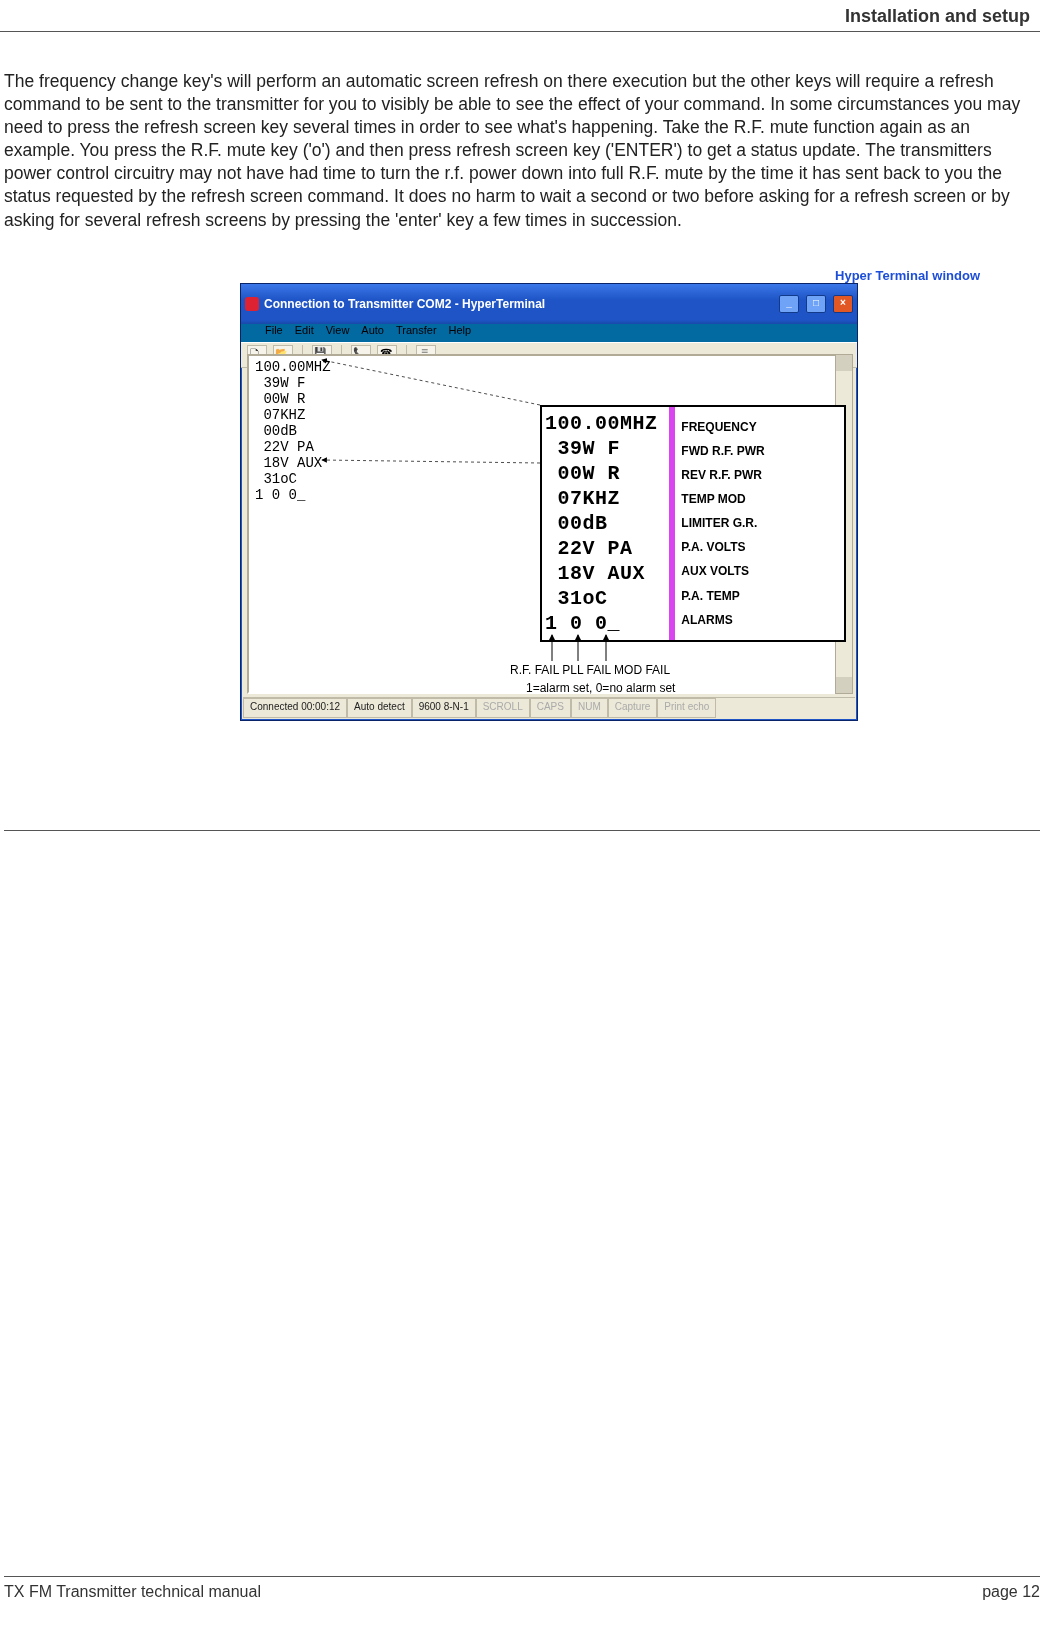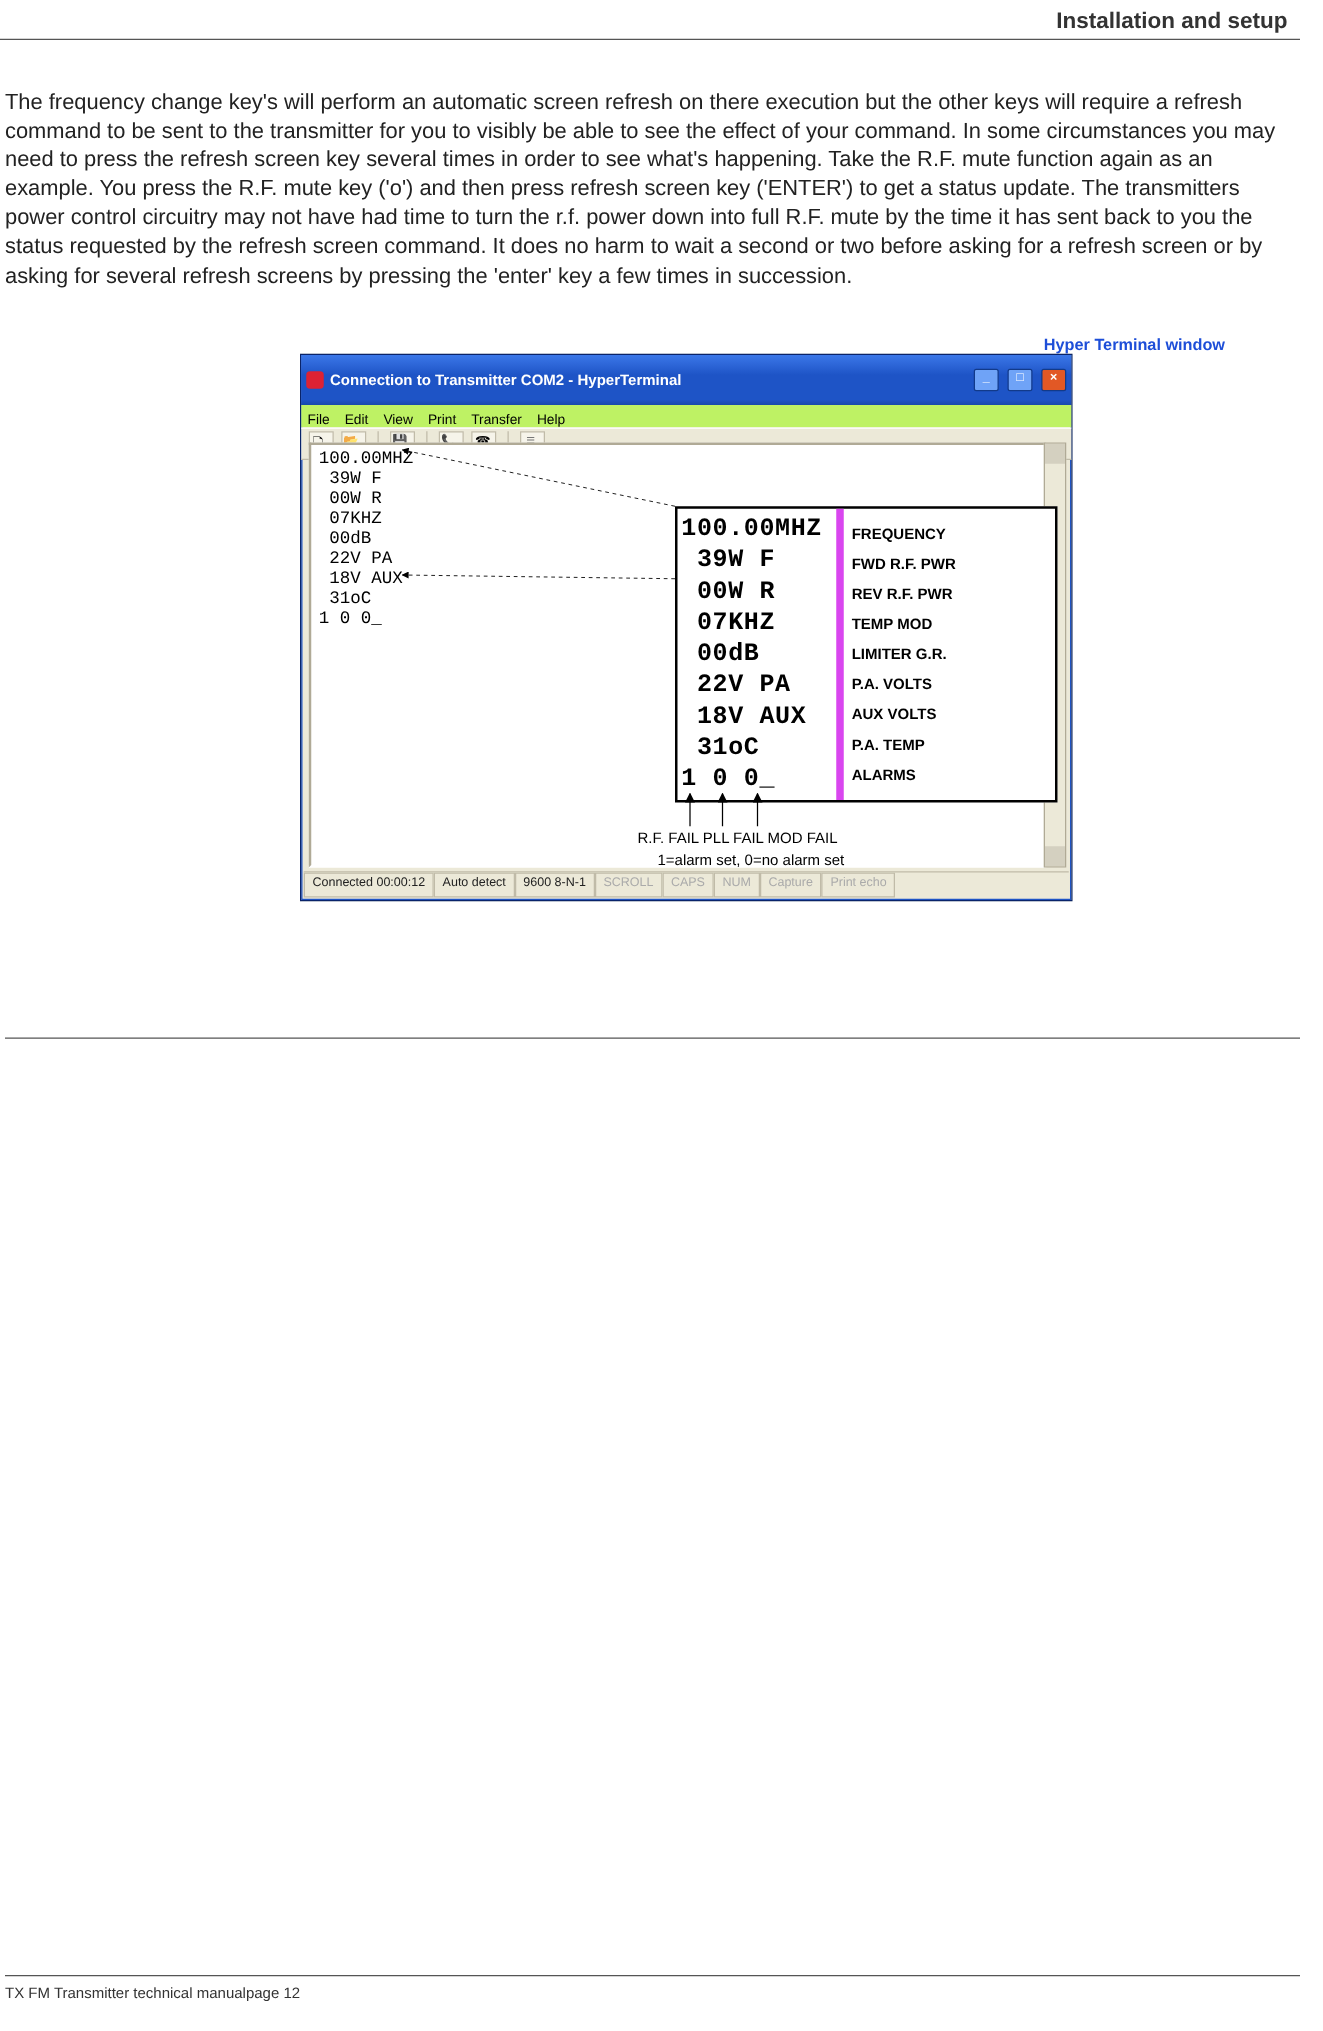--- a/index.html
+++ b/index.html
@@ -81,27 +81,27 @@
     border-radius: 2px;
     font-size: 10px;
     line-height: 14px;
     text-align: center;
     color: #fff;
     margin-left: 2px;
   }
   .winbtn.close { background: #e25825; }
   .menubar {
     height: 18px;
-    background: #bef264;
+    background: #0369a1;
     font-size: 11px;
     color: #000;
     display: flex;
-    align-items: flex-end;
+    align-items: flex-start;
     gap: 12px;
-    padding: 0 5px;
+    padding: 0 24px;
   }
   .toolbar {
     height: 24px;
     background: #ece9d8;
     border-top: 1px solid #fff;
     border-bottom: 1px solid #c0bba8;
     display: flex;
     align-items: center;
     gap: 6px;
     padding: 0 6px;
@@ -226,23 +226,24 @@
     left: 4px; right: 18px;
     top: 830px;
     border-top: 1.5px solid #555;
   }
   .footer {
     position: absolute;
     left: 4px; right: 18px;
     bottom: 24px;
     border-top: 1.5px solid #555;
     padding-top: 6px;
-    font-size: 12px;
+    font-size: 16px;
     color: #333;
     display: flex;
+    justify-content: space-between;
   }
 </style>
 </head>
 <body>
 <div class="page">
 
 <div class="header-area">
   <span>Installation and setup</span>
 </div>
 
@@ -258,21 +259,21 @@
       <span>Connection to Transmitter COM2 - HyperTerminal</span>
       <span class="spacer"></span>
       <span class="winbtn">_</span>
       <span class="winbtn">□</span>
       <span class="winbtn close">×</span>
     </div>
     <div class="menubar">
       <span>File</span>
       <span>Edit</span>
       <span>View</span>
-      <span>Print</span>
+      <span>Auto</span>
       <span>Transfer</span>
       <span>Help</span>
     </div>
     <div class="toolbar">
       <span class="tbtn n"></span>
       <span class="tbtn o"></span>
       <span class="sep"></span>
       <span class="tbtn s"></span>
       <span class="sep"></span>
       <span class="tbtn c"></span>

